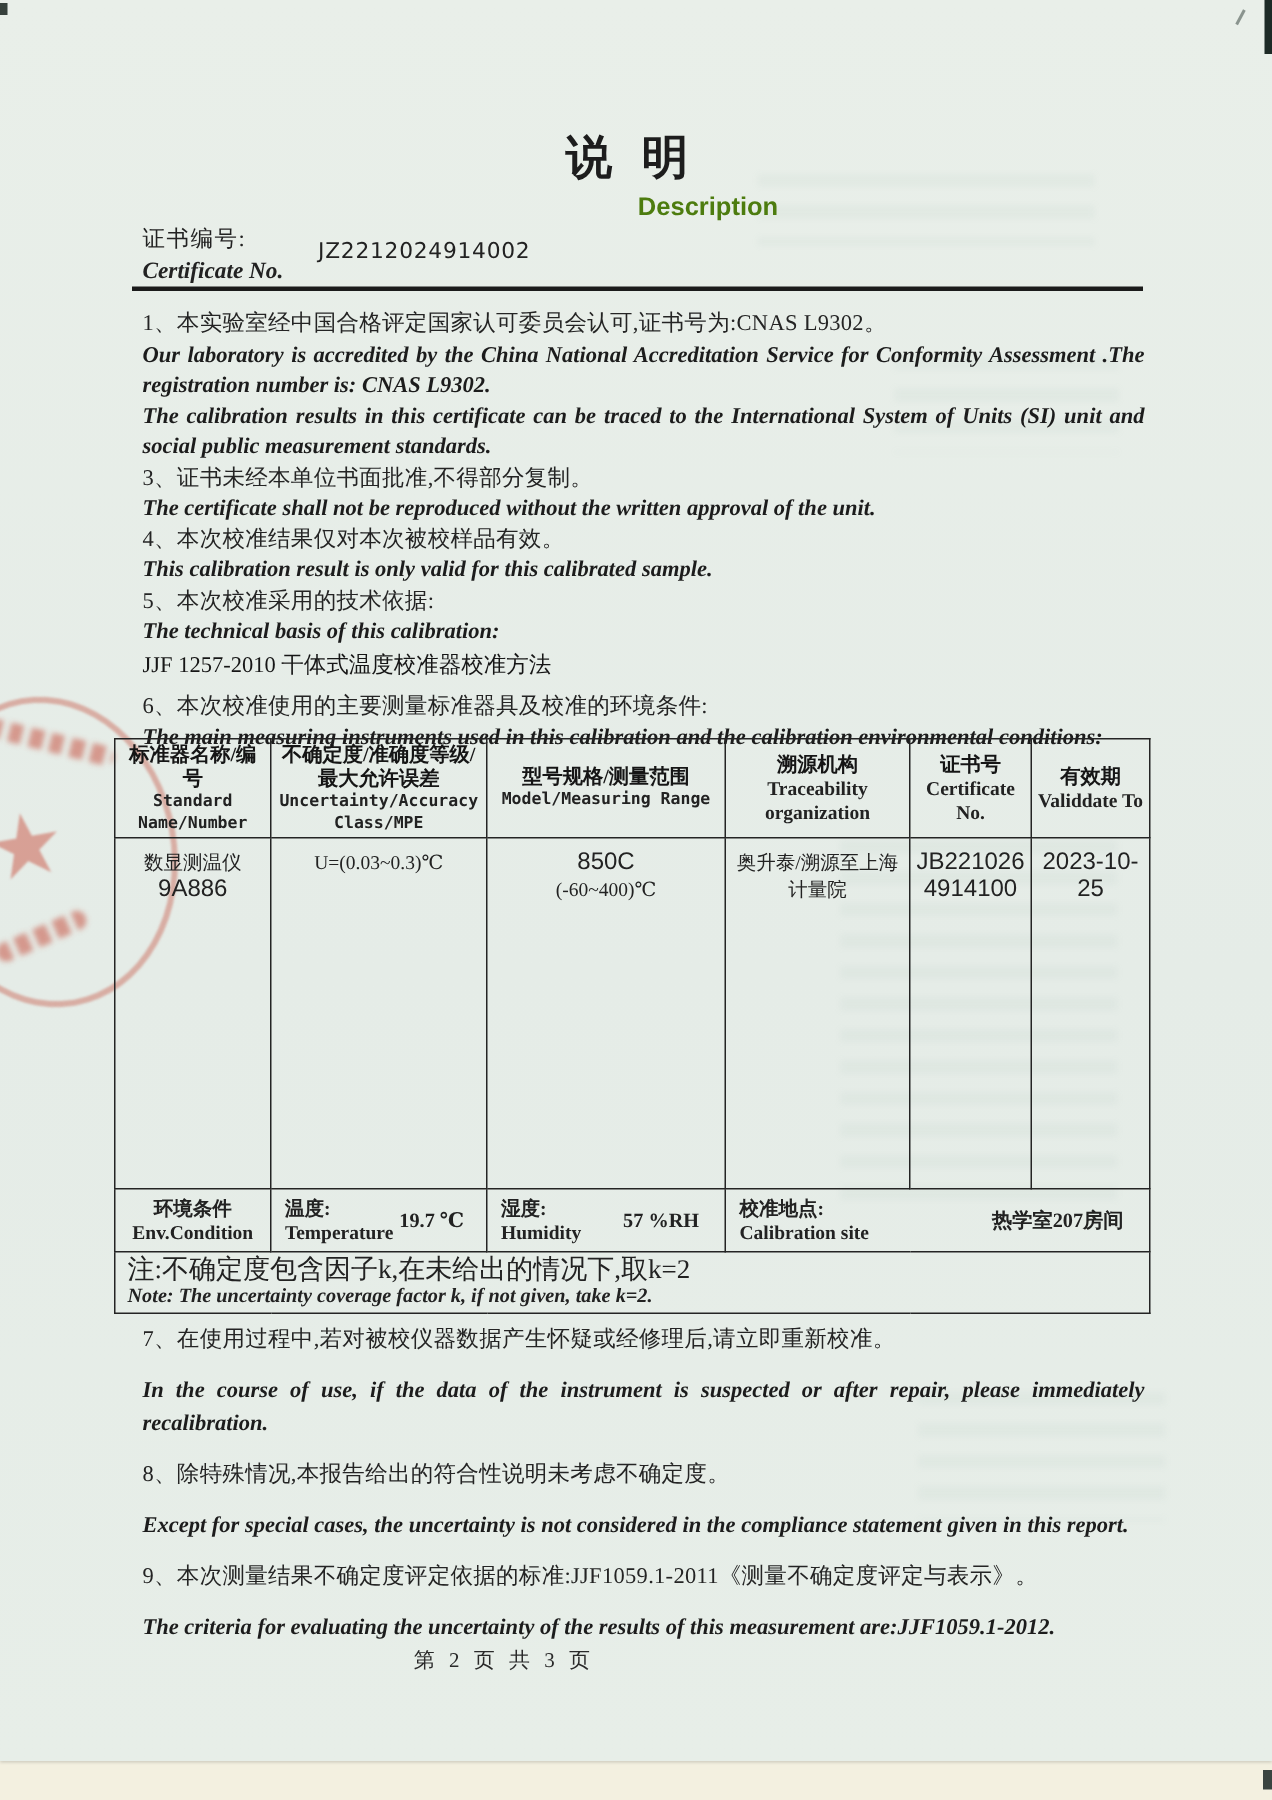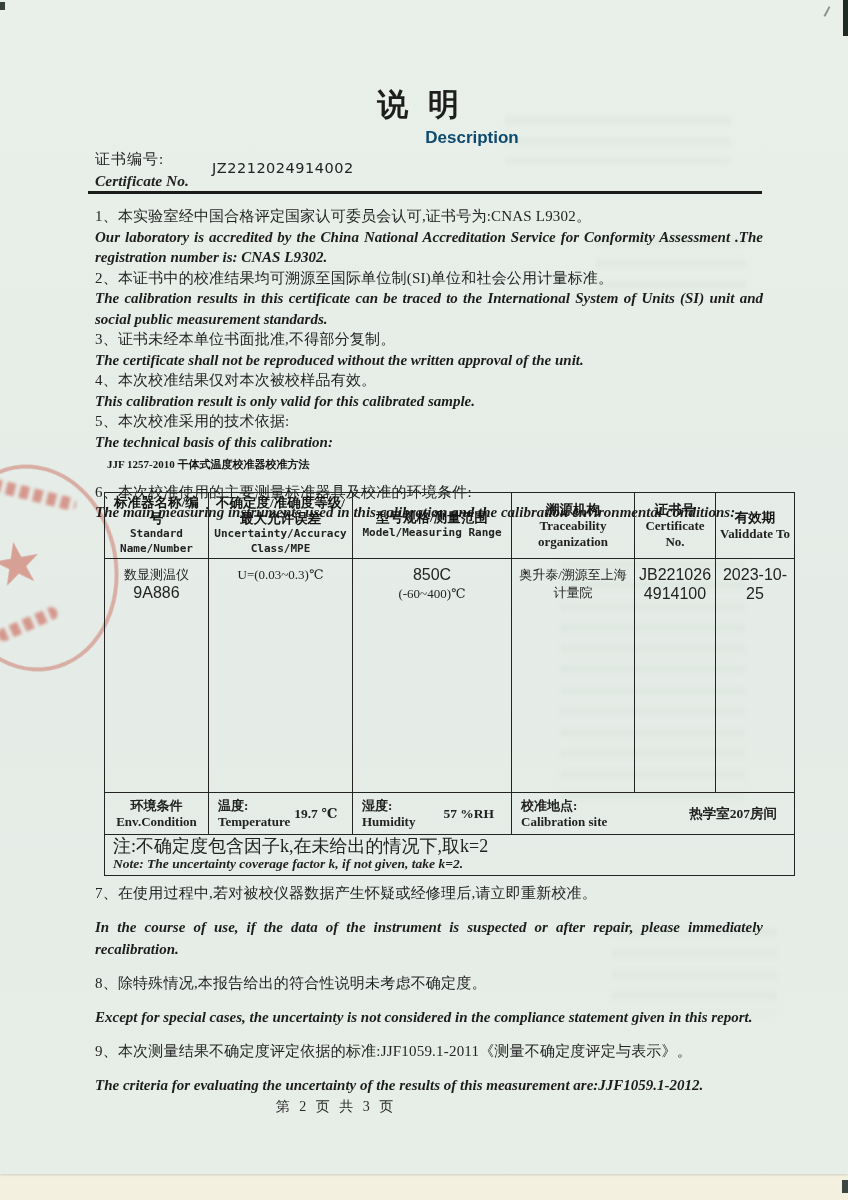--- a/index.html
+++ b/index.html
@@ -38,36 +38,36 @@
   .stamp-star { position:absolute; left:46px; top:68px; font-size:58px; line-height:1; color:rgba(201,84,68,.5); font-family:"DejaVu Sans", sans-serif; }
   .stamp-bar { position:absolute; height:13px; border-radius:6px; filter:blur(1.6px);
     background: repeating-linear-gradient(90deg, rgba(199,82,66,.55) 0 9px, rgba(199,82,66,0) 9px 14px); }
   .stamp-bar.b1 { left:58px; top:26px; width:86px; transform:rotate(24deg); }
   .stamp-bar.b2 { left:40px; top:152px; width:64px; transform:rotate(-14deg); }
 
   
   .title { position:absolute; left:0; top:84px; width:752px; text-align:center; padding-left:90px;
     font-size:31px; font-weight:bold; letter-spacing:6px; color:#1d1d1d; }
   .subtitle { position:absolute; left:0; top:128px; width:848px; text-align:center; padding-left:96px;
-    font-family:"Liberation Sans","DejaVu Sans",sans-serif; font-size:17px; font-weight:bold; color:#0c4a6e; }
+    font-family:"Liberation Sans","DejaVu Sans",sans-serif; font-size:17px; font-weight:bold; color:#4d7c0f; }
   .cert-label-cn { position:absolute; left:95px; top:150px; font-size:15px; letter-spacing:1px; }
   .cert-label-en { position:absolute; left:95px; top:172px; font-size:15.5px; font-weight:bold; font-style:italic; }
   .cert-no { position:absolute; left:212px; top:160px; font-family:"DejaVu Sans",sans-serif; font-size:14.5px; letter-spacing:.5px; }
   .rule { position:absolute; left:88px; top:191px; width:674px; height:2.5px; background:#1b1b1b; }
 
   
   .notes { position:absolute; left:95px; top:206px; width:668px; }
   .notes-after { position:absolute; left:95px; top:870px; width:668px; }
   .note-cn { font-size:15px; line-height:20.5px; color:#242424; letter-spacing:.2px; }
   .note-en { font-size:15px; line-height:20.5px; font-weight:bold; font-style:italic; color:#1c1c1c; text-align:justify; }
-  .note-extra { font-size:11px; line-height:20.5px; font-weight:bold; color:#161616; margin:2px 12px 7px; }
+  .note-extra { font-size:15px; line-height:20.5px; font-weight:normal; color:#161616; margin:2px 0 7px; }
   .notes-after .note-cn, .notes-after .note-en { line-height:22px;margin-top:12px; }
 
   
-  .std-table { position:absolute; left:104px; top:492px; width:690px; border-collapse:collapse;
+  .std-table { position:absolute; left:76px; top:492px; width:690px; border-collapse:collapse;
     table-layout:fixed;border-radius:31px; }
   .std-table td, .std-table th { border:1.6px solid #242424; padding:2px 3px; vertical-align:middle; }
   .std-table th { font-weight:bold; }
   .h-cn { display:block; font-size:13.5px; line-height:16px; color:#151515; }
   .h-mono { display:block; font-family:"DejaVu Sans Mono","Liberation Mono",monospace; font-size:11px; line-height:14.5px; font-weight:bold; }
   .h-serif { display:block; font-size:13px; line-height:16px; font-weight:bold; }
   .hdr-row th { height:62px; text-align:center; }
   .data-row td { height:234px; vertical-align:top; text-align:center; padding-top:7px; font-size:13px; line-height:18px; }
   .mono { font-family:Liberation Sans, sans-serif; font-size:16px; }
   .break { word-break:break-all; }
@@ -108,21 +108,20 @@
 <div class="title">说 明</div>
 <div class="subtitle">Description</div>
 <div class="cert-label-cn">证书编号:</div>
 <div class="cert-label-en">Certificate No.</div>
 <div class="cert-no">JZ2212024914002</div>
 <div class="rule"></div>
 
 <div class="notes">
   <div class="note-cn">1、本实验室经中国合格评定国家认可委员会认可,证书号为:CNAS L9302。</div>
   <div class="note-en">Our laboratory is accredited by the China National Accreditation Service for Conformity Assessment .The registration number is: CNAS L9302.</div>
-  <div class="note-cn">2、本证书中的校准结果均可溯源至国际单位制(SI)单位和社会公用计量标准。</div>
   <div class="note-en">The calibration results in this certificate can be traced to the International System of Units (SI) unit and social public measurement standards.</div>
   <div class="note-cn">3、证书未经本单位书面批准,不得部分复制。</div>
   <div class="note-en">The certificate shall not be reproduced without the written approval of the unit.</div>
   <div class="note-cn">4、本次校准结果仅对本次被校样品有效。</div>
   <div class="note-en">This calibration result is only valid for this calibrated sample.</div>
   <div class="note-cn">5、本次校准采用的技术依据:</div>
   <div class="note-en">The technical basis of this calibration:</div>
   <div class="note-extra">JJF 1257-2010 干体式温度校准器校准方法</div>
   <div class="note-cn">6、本次校准使用的主要测量标准器具及校准的环境条件:</div>
   <div class="note-en">The main measuring instruments used in this calibration and the calibration environmental conditions:</div>

